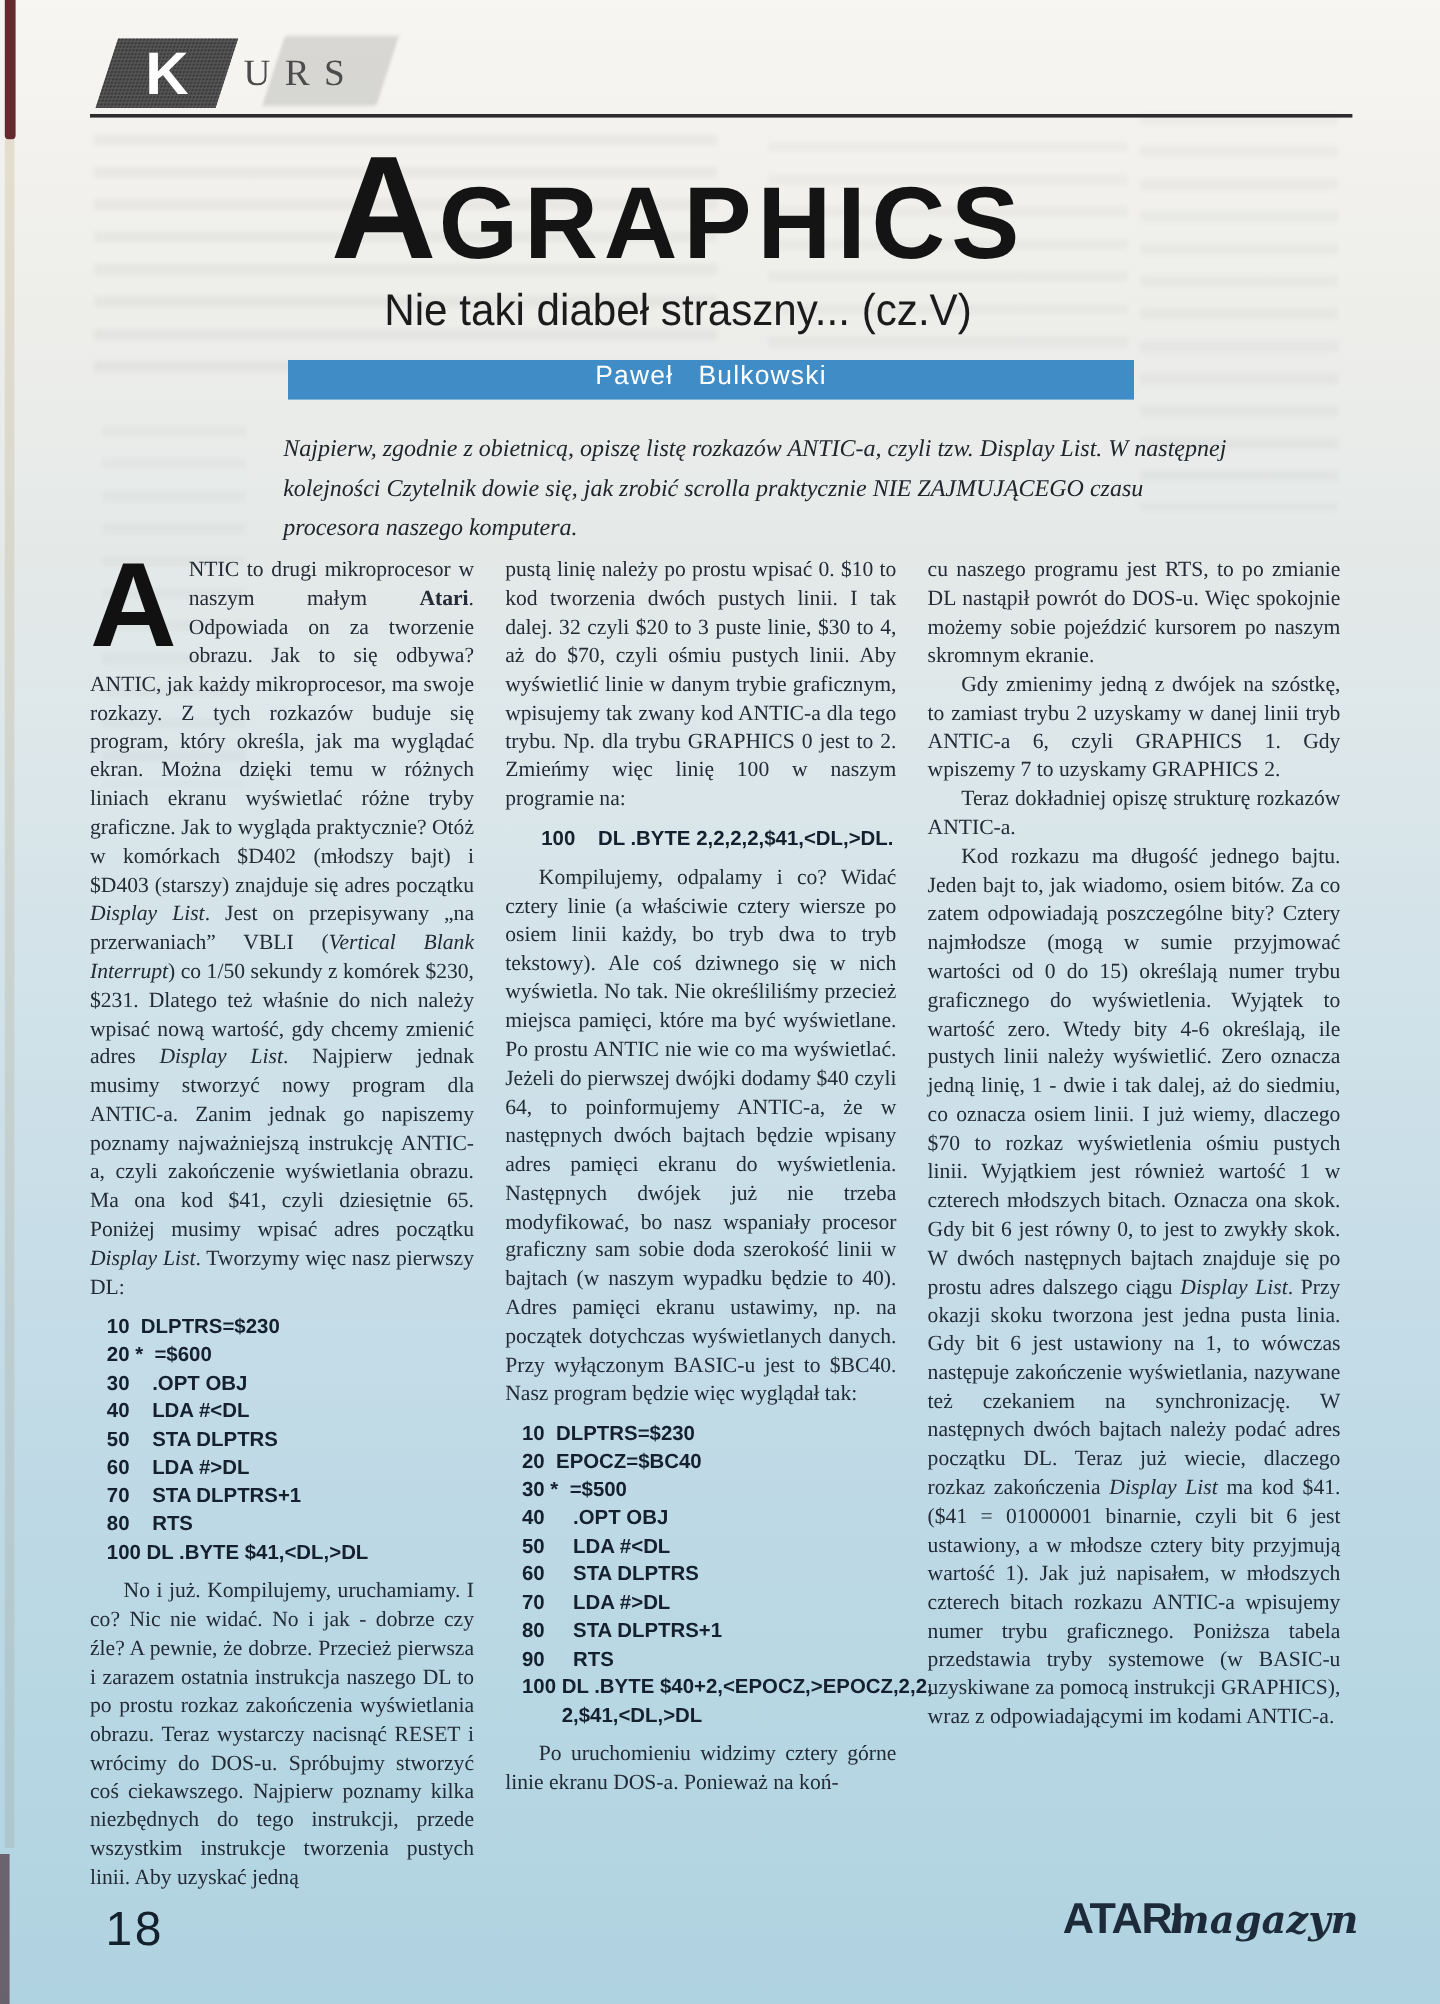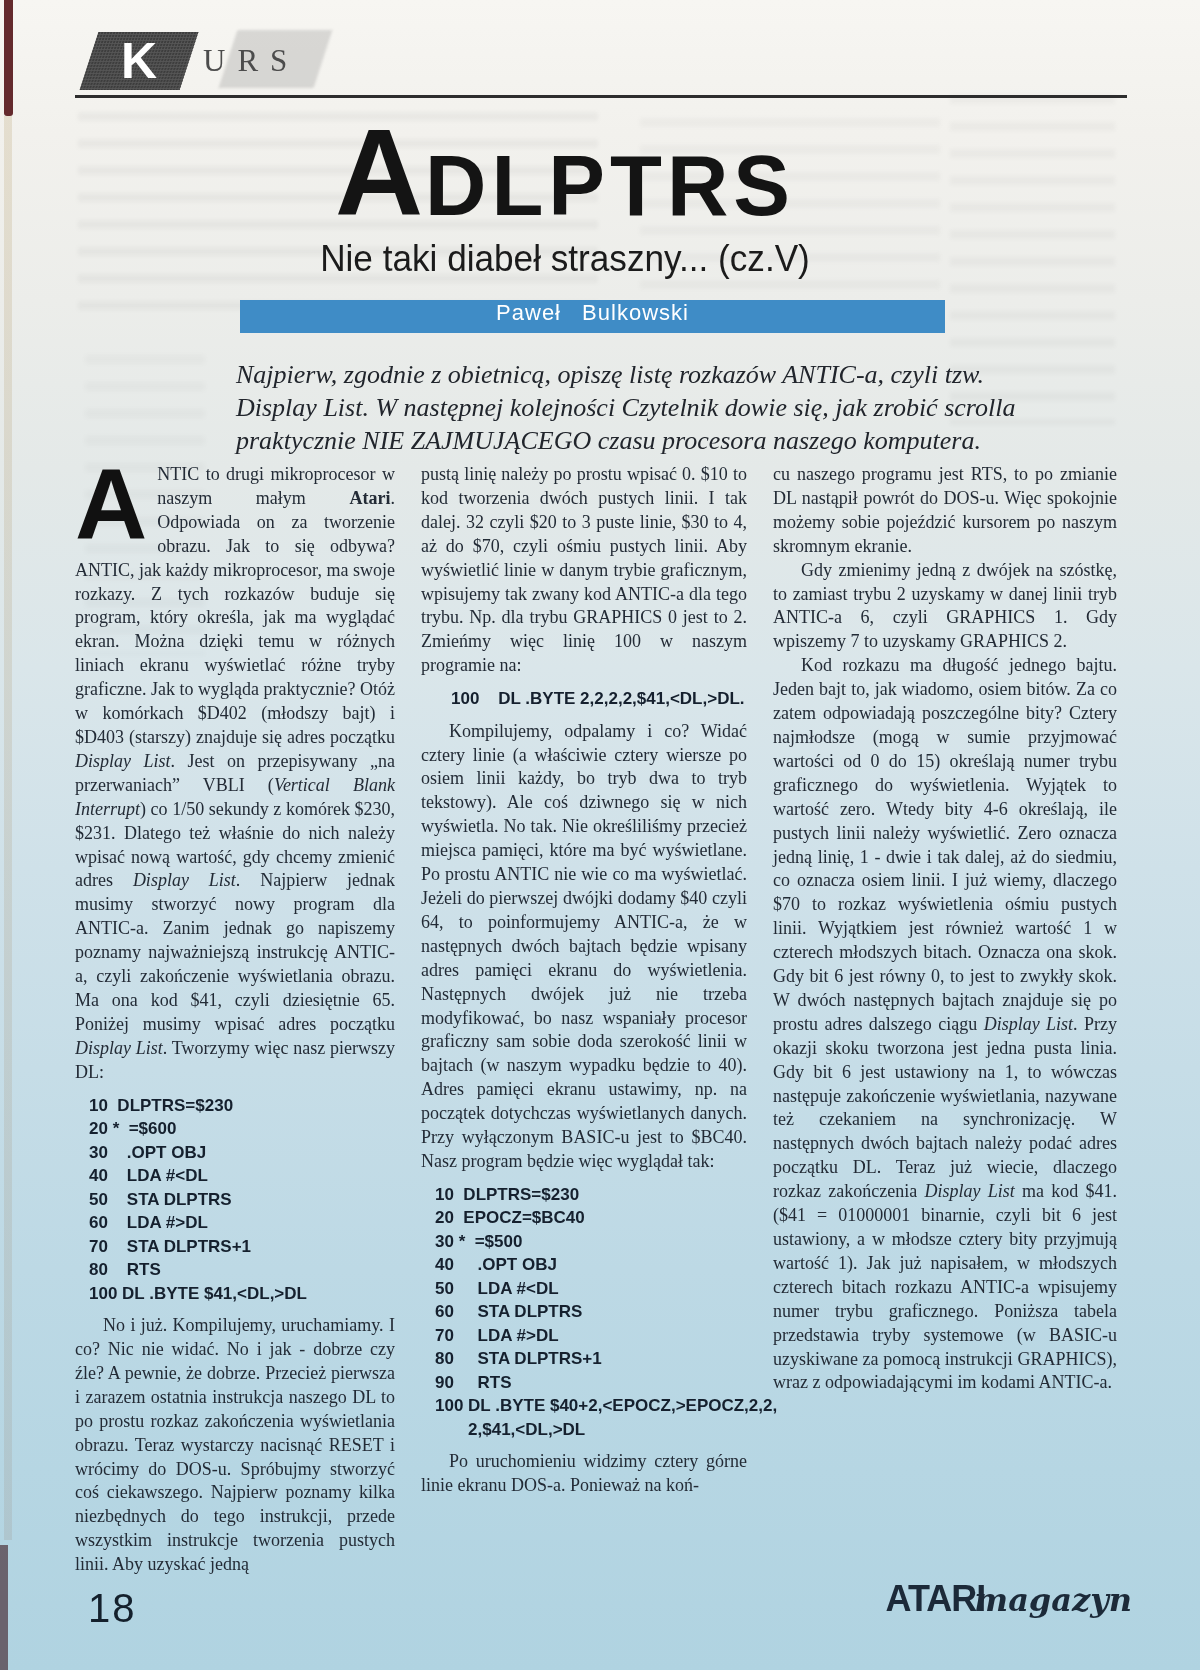--- a/index.html
+++ b/index.html
@@ -39,21 +39,21 @@
   .title-a{font-size:122px;line-height:1;letter-spacing:2px;}
   .title-rest{font-size:85px;line-height:1;letter-spacing:5px;}
   .subtitle{position:absolute;left:0;top:238px;width:1130px;text-align:center;
     font-family:"Liberation Sans",sans-serif;font-size:37px;color:#1b1b1b;
     transform:scaleX(.95);}
   .author-bar{position:absolute;left:240px;top:300px;width:705px;height:33px;
     background:#3f8cc6;display:flex;align-items:flex-start;justify-content:center;}
   .author-bar span{font-family:"Liberation Sans",sans-serif;font-size:22px;color:#ffffff;
     letter-spacing:1px;word-spacing:14px;}
   .lead{position:absolute;left:236px;top:358px;width:795px;
-    font-style:italic;font-size:26px;line-height:33px;color:#21252c;}
+    font-style:italic;font-size:20px;line-height:33px;color:#21252c;}
   
   .columns{position:absolute;left:75px;top:463px;width:1042px;height:1155px;
     display:flex;overflow:hidden;}
   .col{text-align:justify;font-size:18px;line-height:23.9px;}
   .col-1{width:320px;margin-right:26px;flex:none;}
   .col-2{width:326px;margin-right:26px;flex:none;}
   .col-3{width:344px;flex:none;}
   .para{margin:0;}
   .para.indent{text-indent:28px;}
   .seg-b{font-weight:700;}
@@ -89,21 +89,21 @@
   <div class="ghost ghost-streaks ghost5"></div>
 
   <div class="kicker">
     <div class="kicker-box">
       <span class="kicker-k">K</span>
     </div>
     <span class="kicker-urs">URS</span>
   </div>
   <div class="rule"></div>
 
-  <div class="title"><span class="title-a">A</span><span class="title-rest">DLPTRS</span></div>
+  <div class="title"><span class="title-a">A</span><span class="title-rest">GRAPHICS</span></div>
 
   <div class="subtitle">Nie taki diabeł straszny... (cz.V)</div>
 
   <div class="author-bar">
     <span>Paweł  Bulkowski</span>
   </div>
 
   <div class="lead">Najpierw, zgodnie z obietnicą, opiszę listę rozkazów ANTIC-a, czyli tzw. Display List. W następnej kolejności Czytelnik dowie się, jak zrobić scrolla praktycznie NIE ZAJMUJĄCEGO czasu procesora naszego komputera.</div>
 
   <div class="columns">
@@ -139,20 +139,21 @@
           <div class="code-line">80     STA DLPTRS+1</div>
           <div class="code-line">90     RTS</div>
           <div class="code-line">100 DL .BYTE $40+2,&lt;EPOCZ,&gt;EPOCZ,2,2,</div>
           <div class="code-line">       2,$41,&lt;DL,&gt;DL</div>
         </div>
       <p class="para indent"><span>Po uruchomieniu widzimy cztery górne linie ekranu DOS-a. Ponieważ na koń-</span></p>
     </div>
     <div class="col col-3">
       <p class="para"><span>cu naszego programu jest RTS, to po zmianie DL nastąpił powrót do DOS-u. Więc spokojnie możemy sobie pojeździć kursorem po naszym skromnym ekranie.</span></p>
       <p class="para indent"><span>Gdy zmienimy jedną z dwójek na szóstkę, to zamiast trybu 2 uzyskamy w danej linii tryb ANTIC-a 6, czyli GRAPHICS 1. Gdy wpiszemy 7 to uzyskamy GRAPHICS 2.</span></p>
+      <p class="para indent"><span>Teraz dokładniej opiszę strukturę rozkazów ANTIC-a.</span></p>
       <p class="para indent"><span>Kod rozkazu ma długość jednego bajtu. Jeden bajt to, jak wiadomo, osiem bitów. Za co zatem odpowiadają poszczególne bity? Cztery najmłodsze (mogą w sumie przyjmować wartości od 0 do 15) określają numer trybu graficznego do wyświetlenia. Wyjątek to wartość zero. Wtedy bity 4-6 określają, ile pustych linii należy wyświetlić. Zero oznacza jedną linię, 1 - dwie i tak dalej, aż do siedmiu, co oznacza osiem linii. I już wiemy, dlaczego $70 to rozkaz wyświetlenia ośmiu pustych linii. Wyjątkiem jest również wartość 1 w czterech młodszych bitach. Oznacza ona skok. Gdy bit 6 jest równy 0, to jest to zwykły skok. W dwóch następnych bajtach znajduje się po prostu adres dalszego ciągu </span><span class="seg-i">Display List</span><span>. Przy okazji skoku tworzona jest jedna pusta linia. Gdy bit 6 jest ustawiony na 1, to wówczas następuje zakończenie wyświetlania, nazywane też czekaniem na synchronizację. W następnych dwóch bajtach należy podać adres początku DL. Teraz już wiecie, dlaczego rozkaz zakończenia </span><span class="seg-i">Display List</span><span> ma kod $41. ($41 = 01000001 binarnie, czyli bit 6 jest ustawiony, a w młodsze cztery bity przyjmują wartość 1). Jak już napisałem, w młodszych czterech bitach rozkazu ANTIC-a wpisujemy numer trybu graficznego. Poniższa tabela przedstawia tryby systemowe (w BASIC-u uzyskiwane za pomocą instrukcji GRAPHICS), wraz z odpowiadającymi im kodami ANTIC-a.</span></p>
     </div>
   </div>
 
   <div class="page-number">18</div>
 
   <div class="logo"><span class="logo-atari">ATARI</span><span class="logo-mag">magazyn</span></div>
 
 </div>
 

